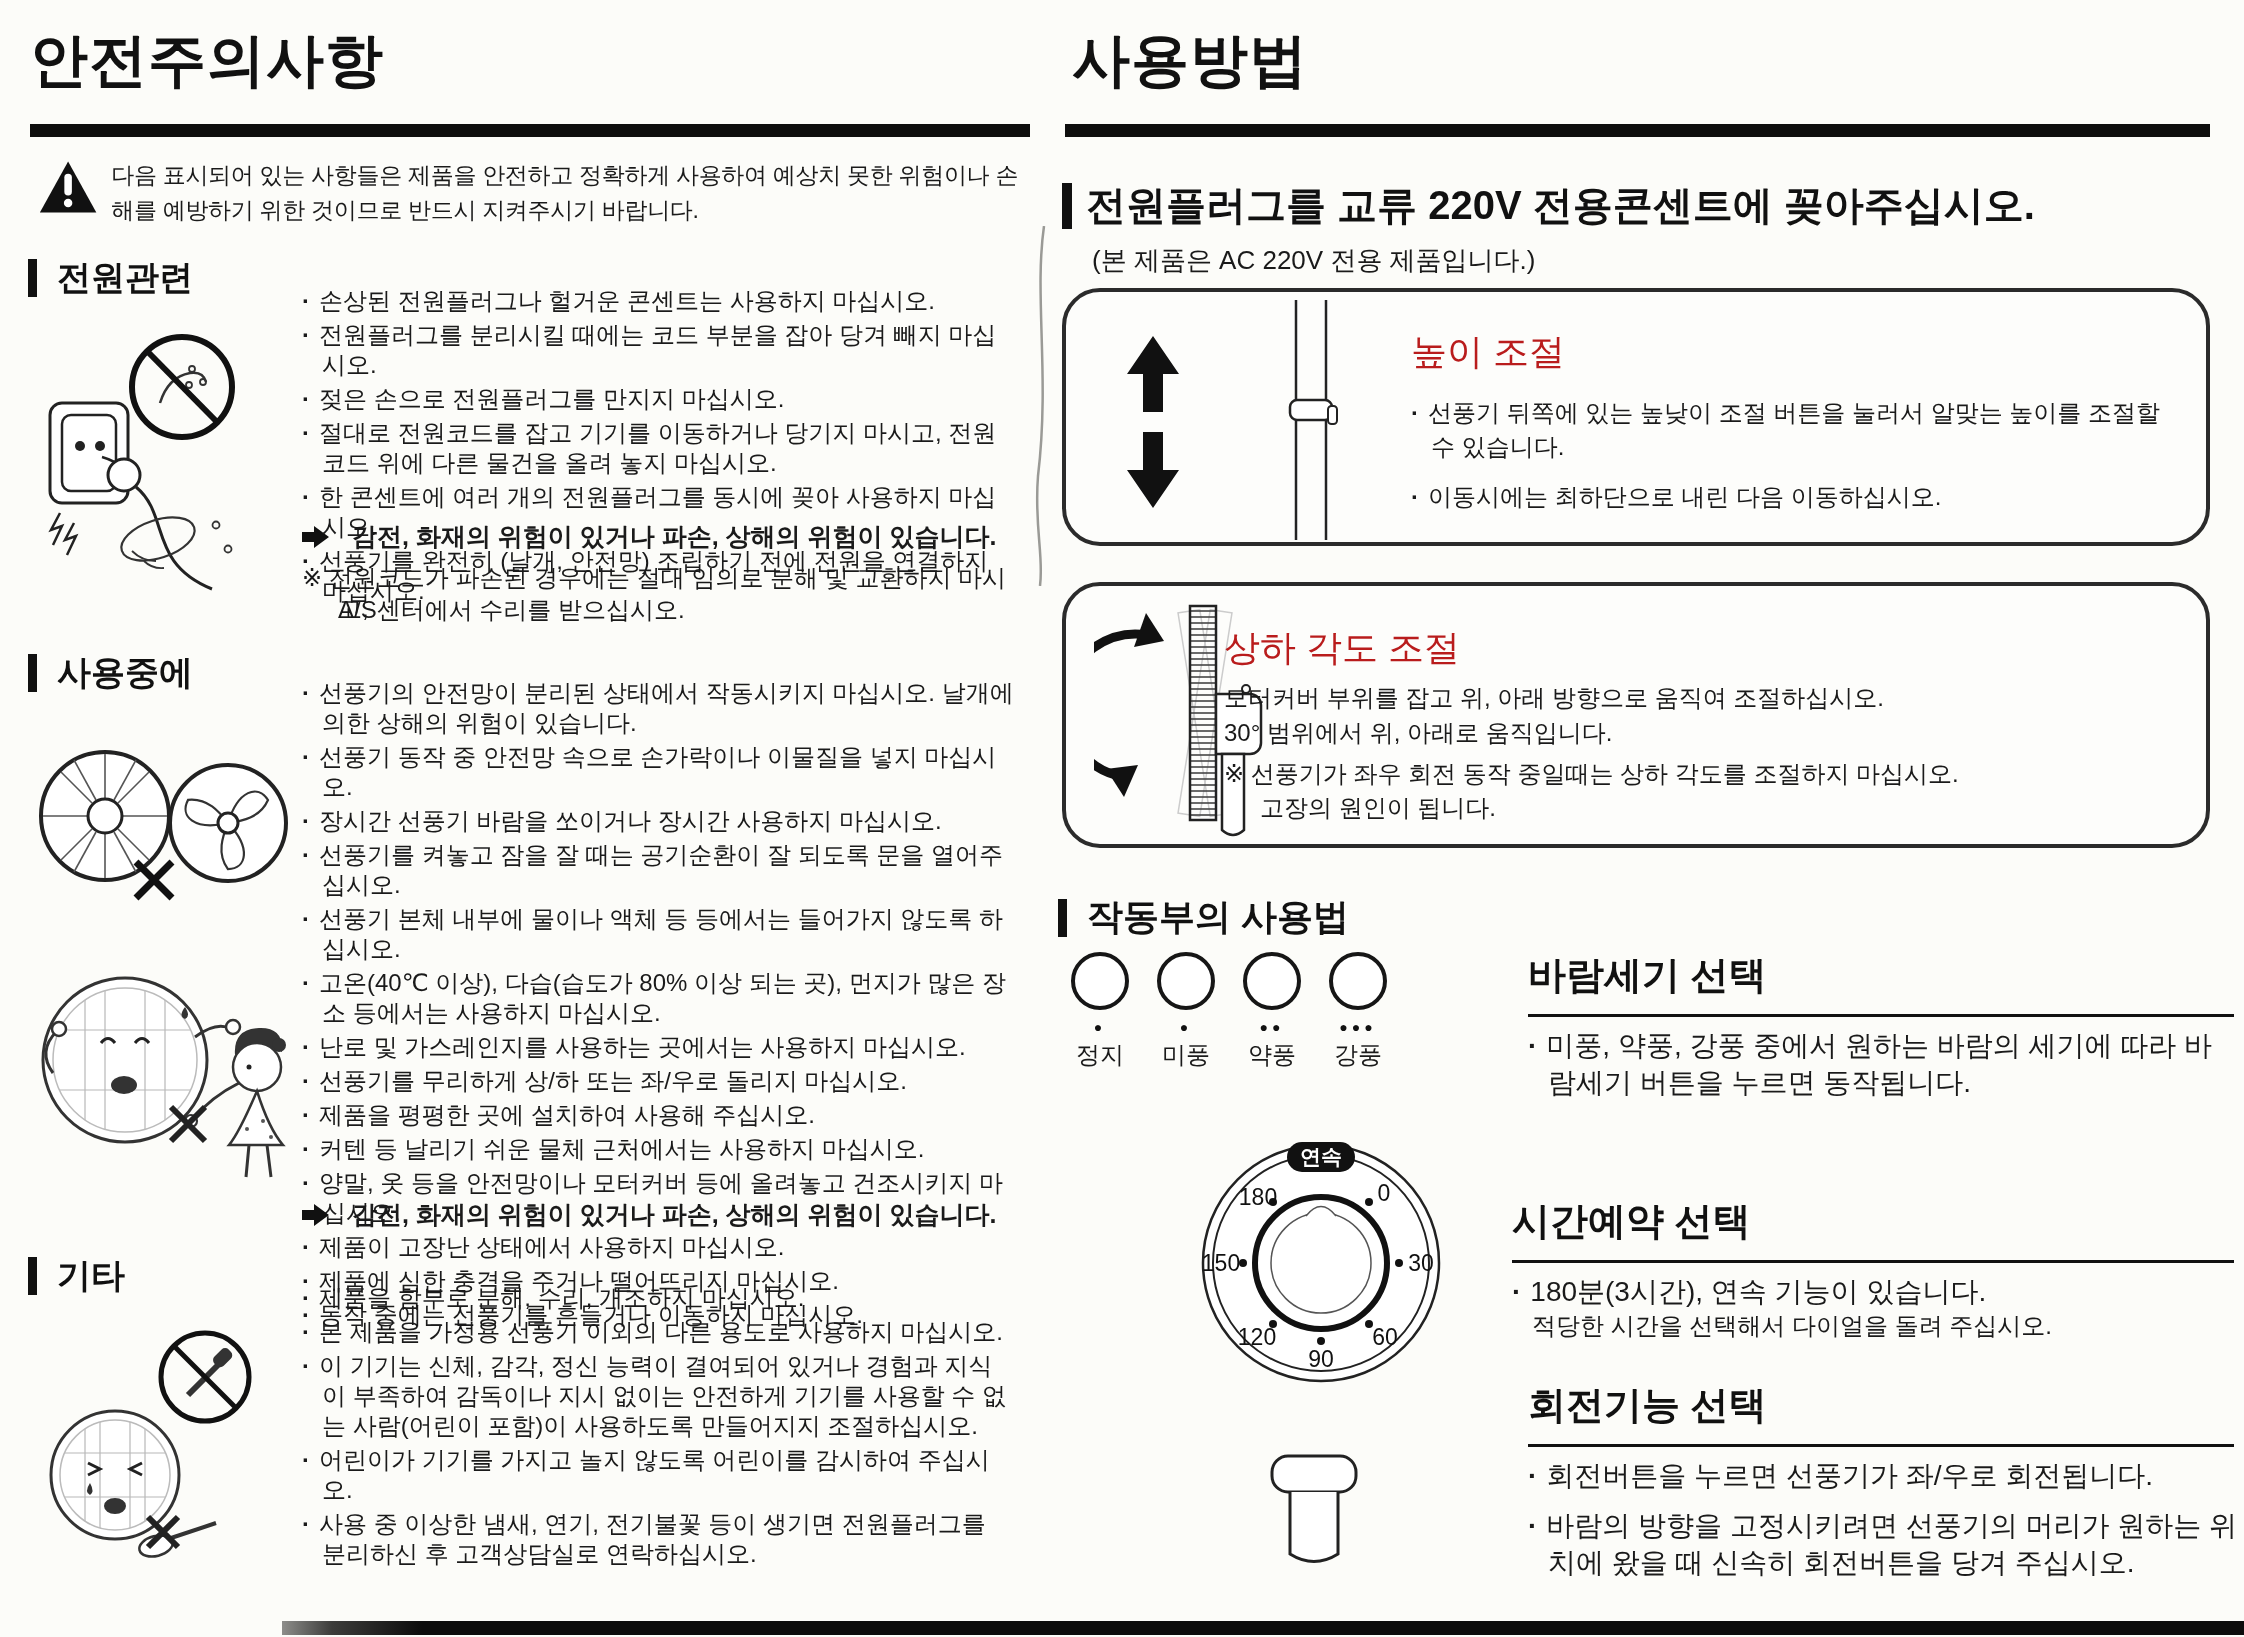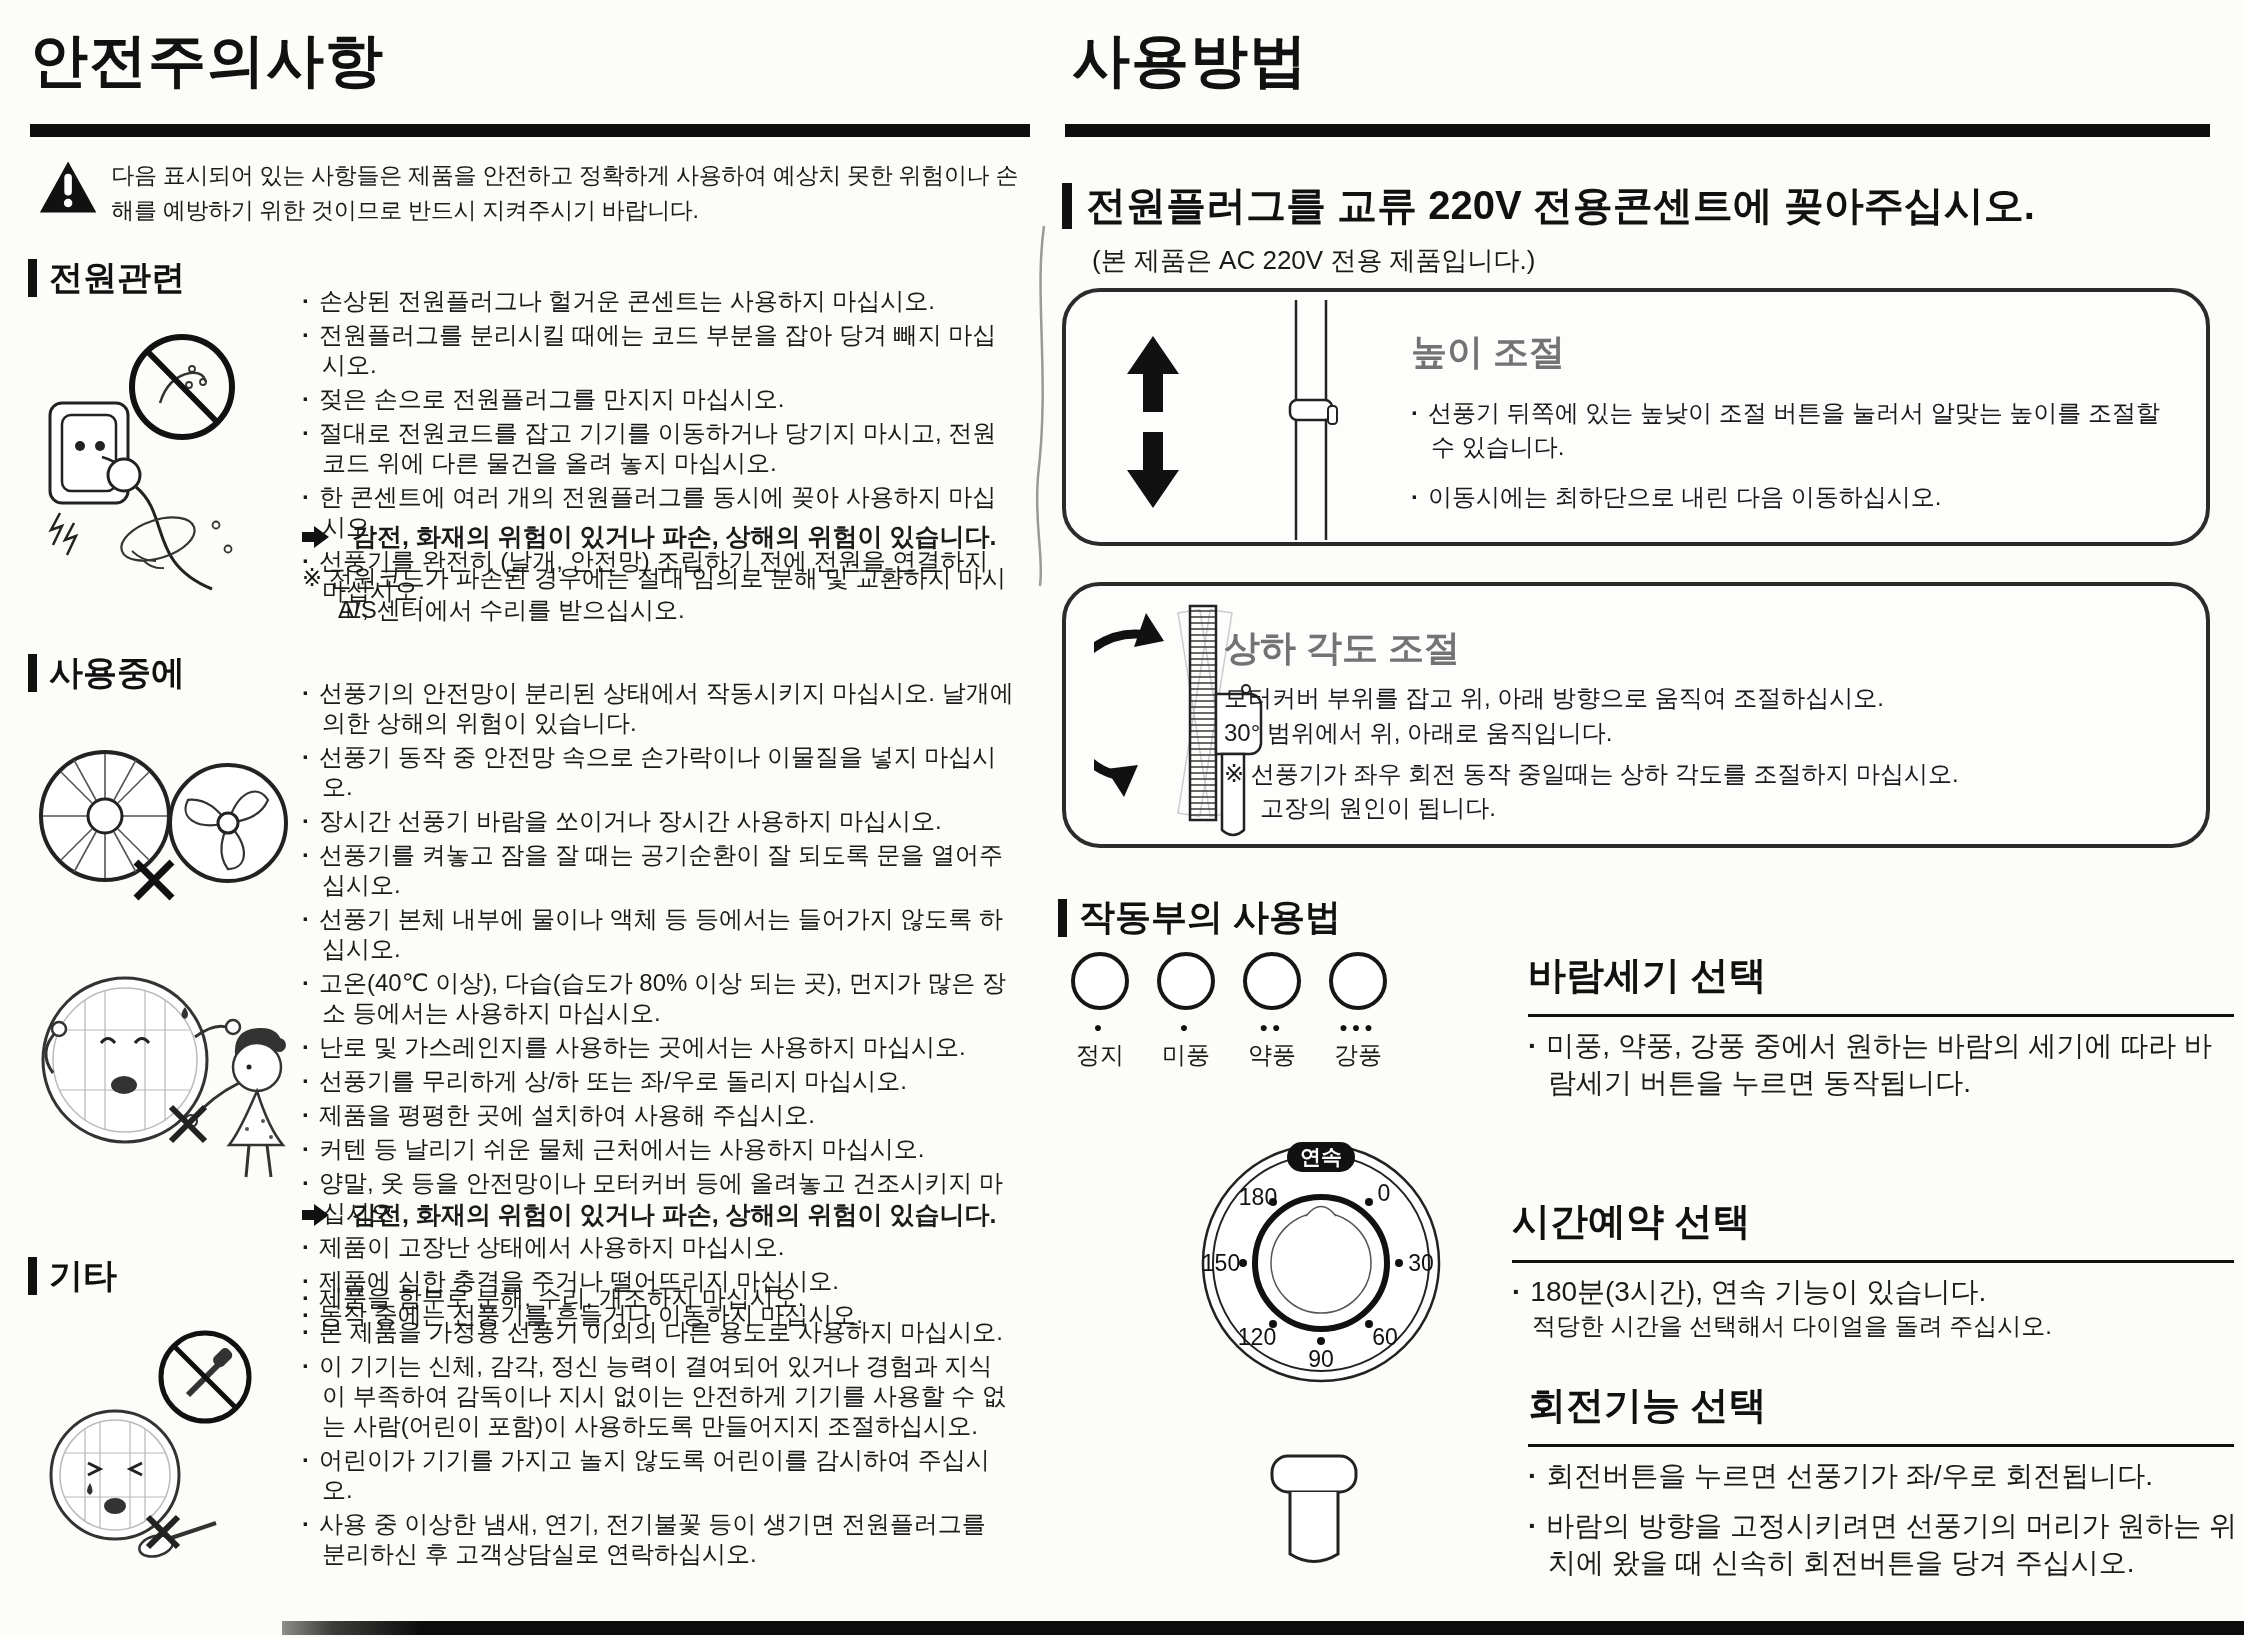--- a/index.html
+++ b/index.html
@@ -3,32 +3,32 @@
 <meta charset="utf-8">
 <style>
   *{margin:0;padding:0;box-sizing:border-box}
   body{font-family:"Liberation Sans","DejaVu Sans",sans-serif;background:#d8d8d4}
   .page{position:relative;width:2244px;height:1637px;background:#fcfcf9;color:#1a1a1a;overflow:hidden}
   .abs{position:absolute}
   .ttl{font-size:58px;font-weight:900;letter-spacing:1px;color:#111}
   .rule{background:#0e0e0e;height:13px}
   .intro{display:flex;gap:13px;align-items:flex-start}
   .intro p{font-size:23px;line-height:1.5;letter-spacing:-0.3px}
-  .sech{display:flex;align-items:center;gap:12px;font-size:34px;font-weight:800;color:#111}
+  .sech{display:flex;align-items:center;gap:20px;font-size:34px;font-weight:800;color:#111}
   .sech .bar{width:9px;height:38px;background:#111;flex:0 0 auto}
   .bigh{display:flex;align-items:center;gap:14px;font-size:40px;font-weight:800;color:#111}
   .bigh .bar{width:10px;height:46px;background:#111;flex:0 0 auto}
   .blist{list-style:none;font-size:24px;line-height:1.25}
   .blist li{padding-left:20px;text-indent:-20px;margin-bottom:4px}
   .blist li::before{content:"·";font-weight:700;margin-right:9px}
   .warnline{display:flex;align-items:center;gap:22px;font-size:25px;font-weight:800}
   .noteline{font-size:24px;line-height:1.3;padding-left:36px;text-indent:-36px}
   .notecont{font-size:24px;line-height:1.3;padding-left:36px}
   .rbox{border:4px solid #2b2b2b;border-radius:38px;background:#fdfdfb}
-  .boxttl{font-size:36px;font-weight:700;color:#737373}
+  .boxttl{font-size:36px;font-weight:400;color:#b91c1c}
   .boxlist{list-style:none;font-size:24px;line-height:1.42}
   .boxlist li{padding-left:20px;text-indent:-20px;margin-bottom:16px}
   .boxlist li::before{content:"·";font-weight:700;margin-right:9px}
   .subh{font-size:38px;font-weight:800;border-bottom:3px solid #111;padding-bottom:13px;color:#111}
   .rlist{list-style:none;font-size:28px;line-height:1.32}
   .rlist li{padding-left:20px;text-indent:-20px;margin-bottom:13px}
   .rlist li::before{content:"·";font-weight:700;margin-right:9px}
   .cont{padding-left:20px;font-size:24px;line-height:1.32}
   .btnrow{display:flex;gap:16px}
   .spd{display:flex;flex-direction:column;align-items:center;width:70px}

